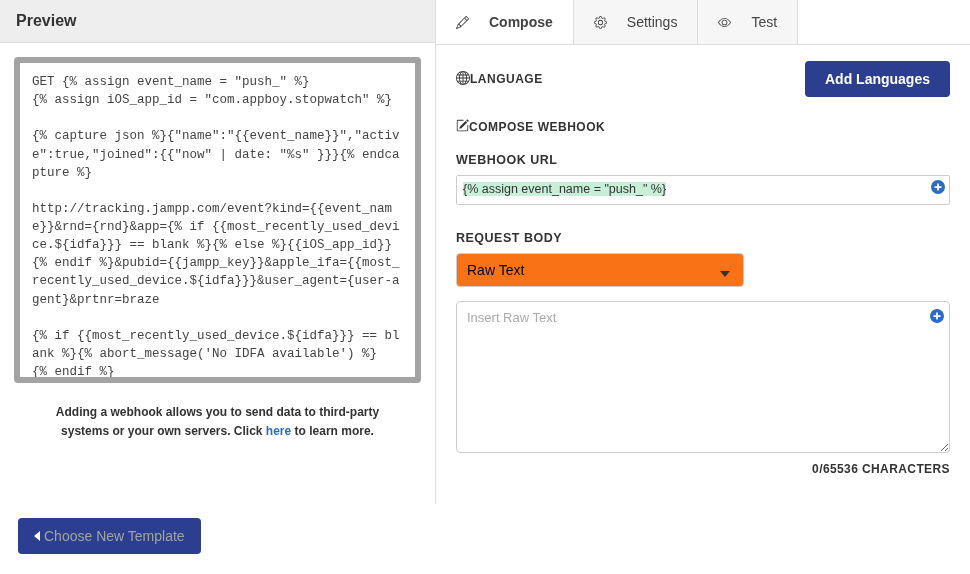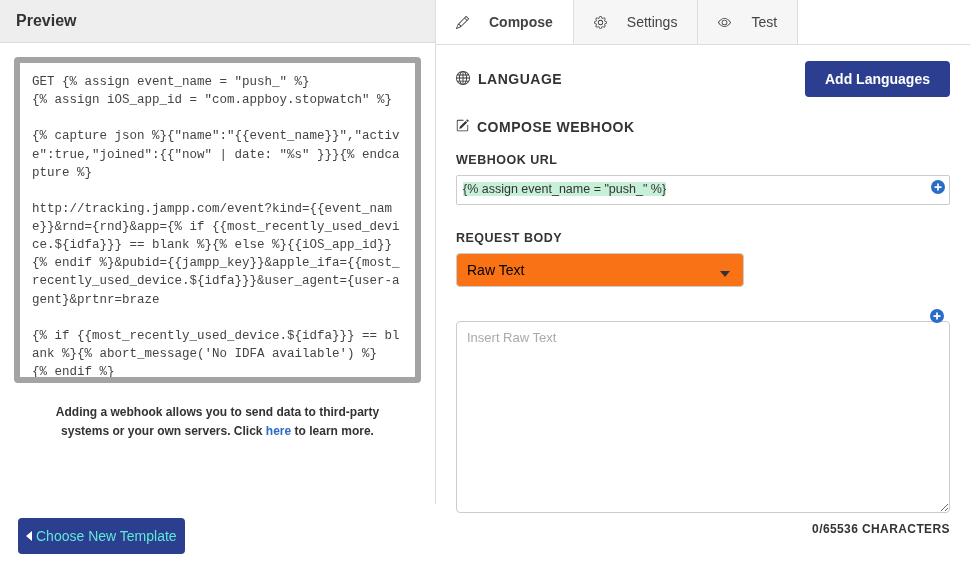--- a/index.html
+++ b/index.html
@@ -99,26 +99,26 @@
 .right-content {
   padding: 16px 20px;
 }
 .lang-row {
   display: flex;
   justify-content: space-between;
   align-items: center;
   margin-bottom: 22px;
 }
 .section-label {
-  font-size: 14px;
+  font-size: 12px;
   font-weight: 700;
   letter-spacing: 0.5px;
   display: flex;
   align-items: center;
-  gap: 8px;
+  gap: 0;
 }
 .btn-primary {
   background: #2c3e8f;
   color: #fff;
   border: none;
   padding: 10px 20px;
   font-size: 14px;
   font-weight: 600;
   border-radius: 4px;
   cursor: pointer;
@@ -174,48 +174,47 @@
   position: absolute;
   left: 264px;
   top: 12px;
   pointer-events: none;
 }
 .body-textarea-wrap {
   position: relative;
 }
 .body-textarea {
   width: 100%;
-  height: 192px;
+  height: 152px;
   border: 1px solid #ccc;
   border-radius: 4px;
   padding: 8px 28px 8px 10px;
   font-size: 13px;
   font-family: inherit;
   resize: vertical;
-  margin-top: 20px;
 }
 .body-textarea::placeholder {
   color: #aaa;
 }
 .char-count {
   text-align: right;
   font-size: 12px;
   font-weight: 700;
   margin-top: 6px;
   letter-spacing: 0.4px;
 }
 .footer {
   padding: 14px 18px;
   background: #fff;
 }
 .btn-template {
   background: #2c3e8f;
-  color: #5eead4;
+  color: #a3a3a3;
   border: none;
-  padding: 10px 8px;
+  padding: 10px 16px;
   font-size: 14px;
   font-weight: 500;
   border-radius: 4px;
   cursor: pointer;
   display: flex;
   align-items: center;
   gap: 4px;
 }
 </style>
 </head>

